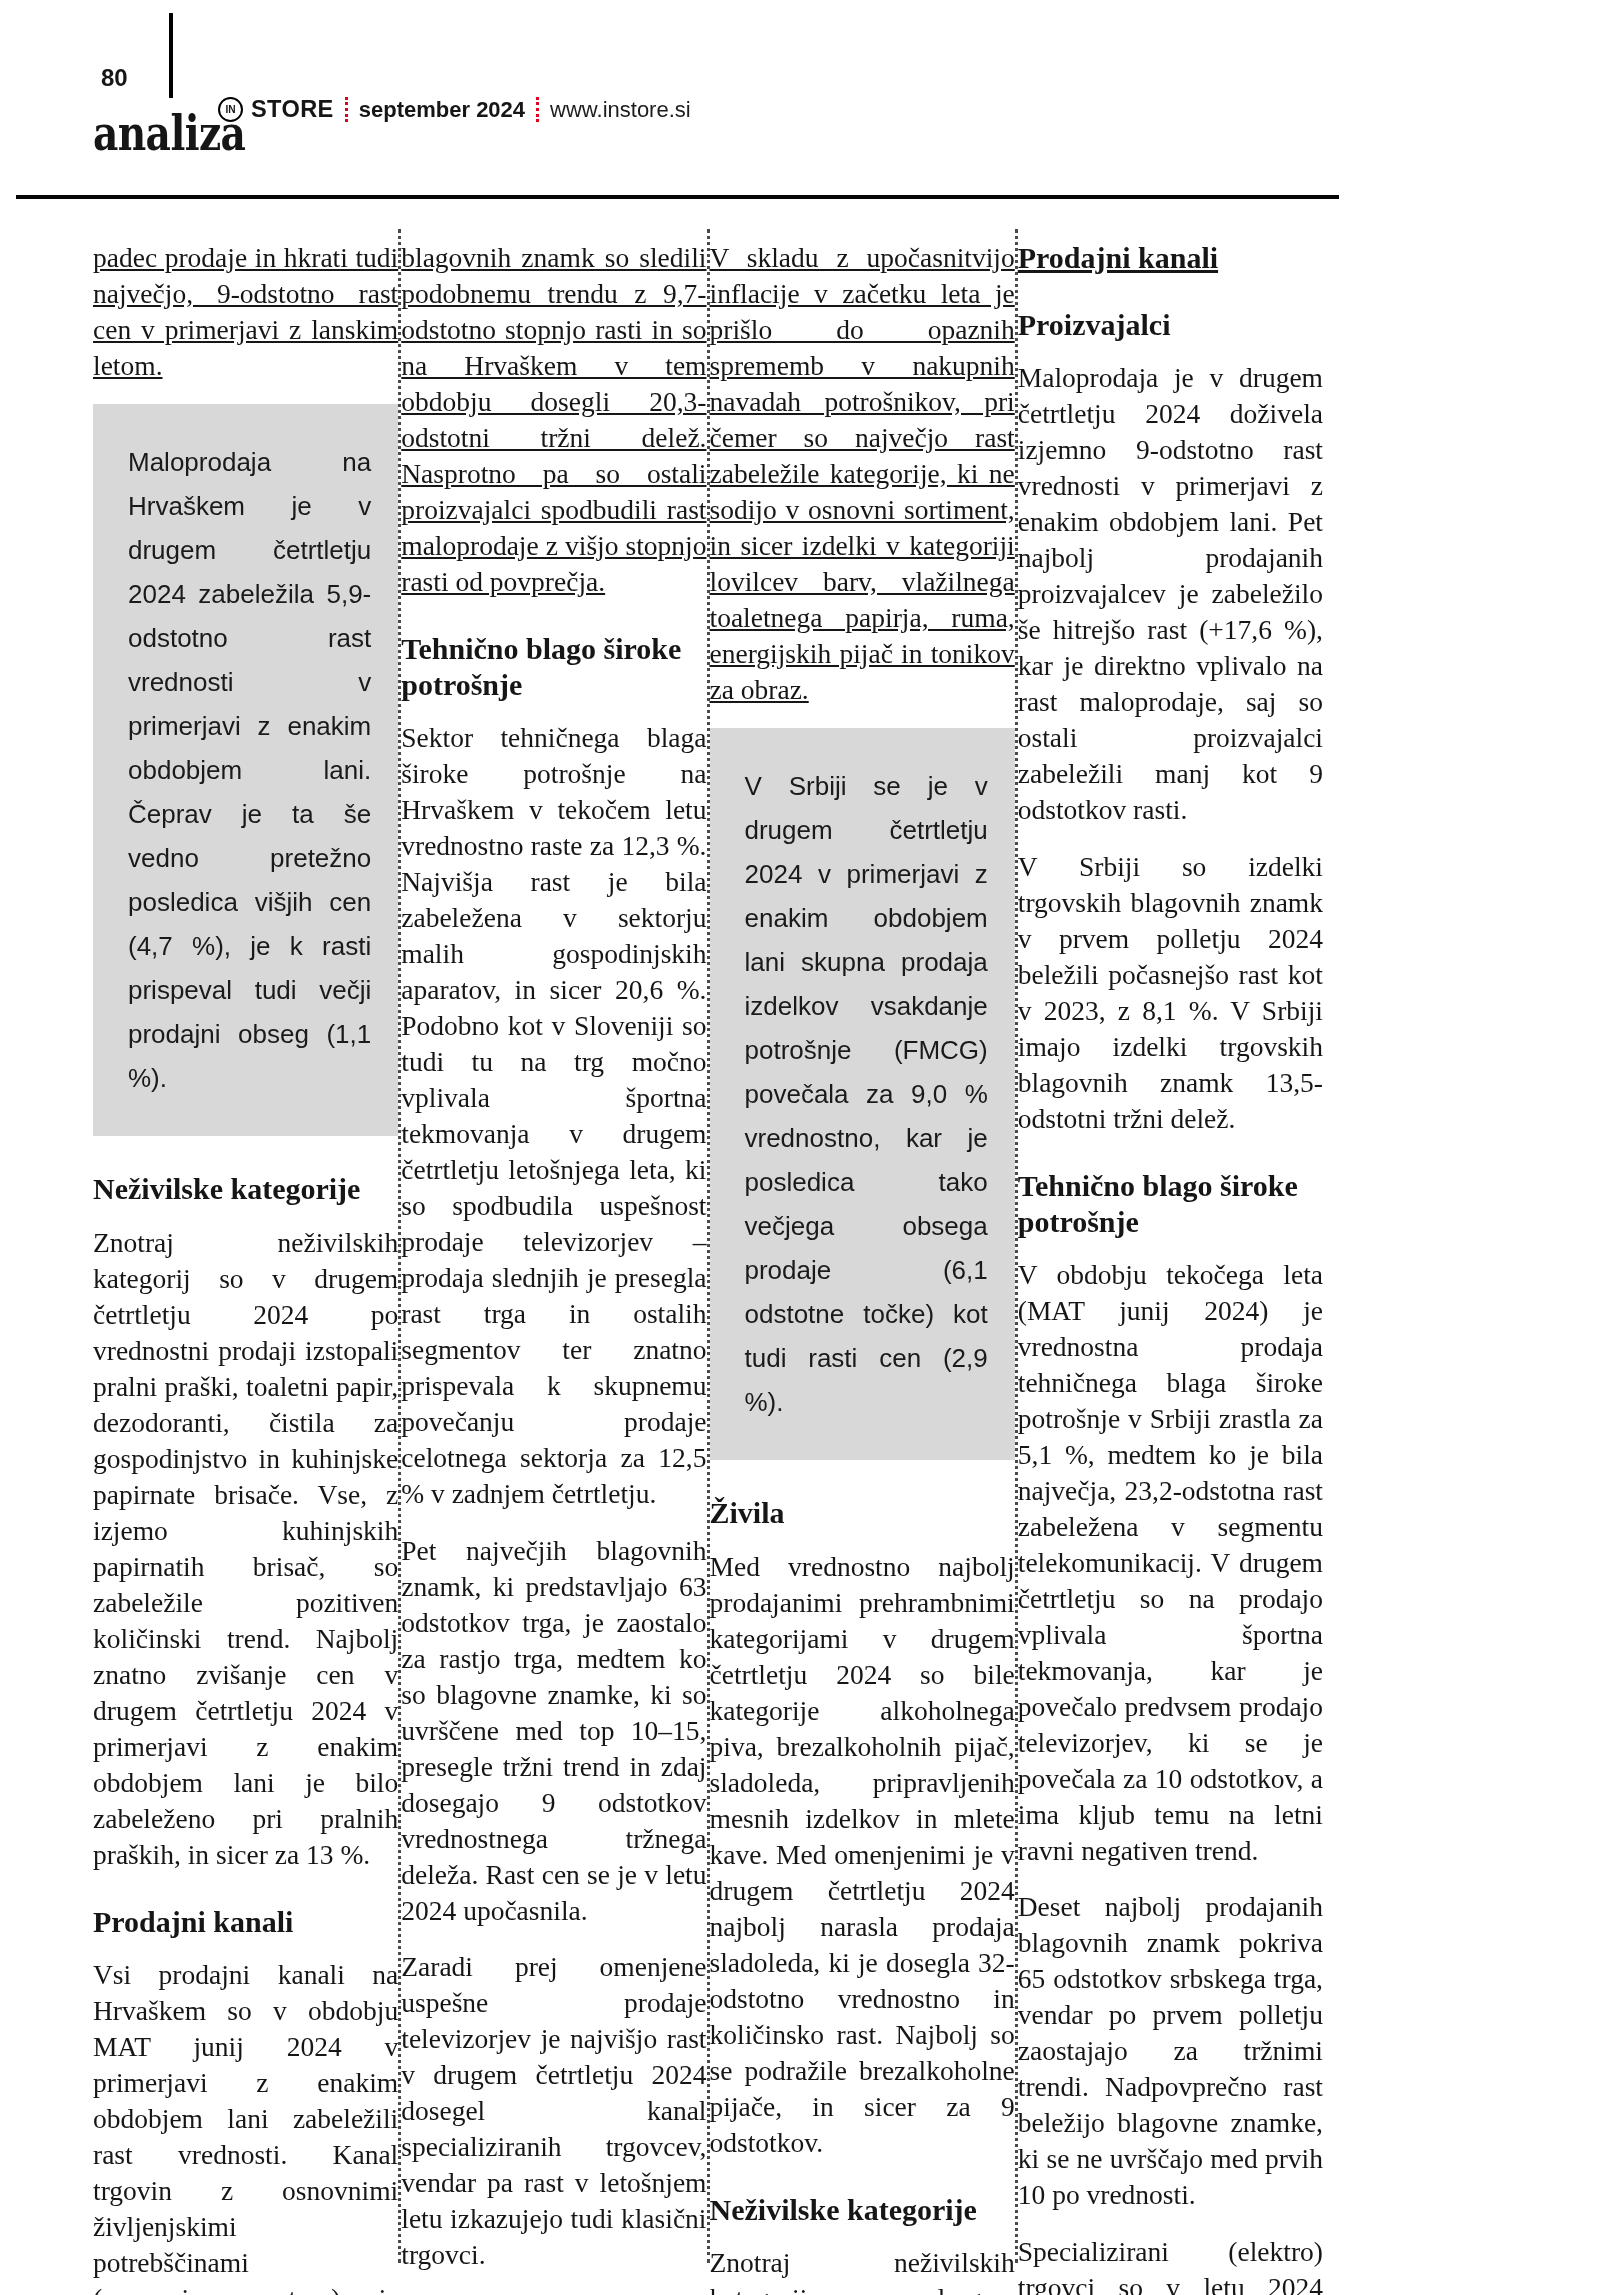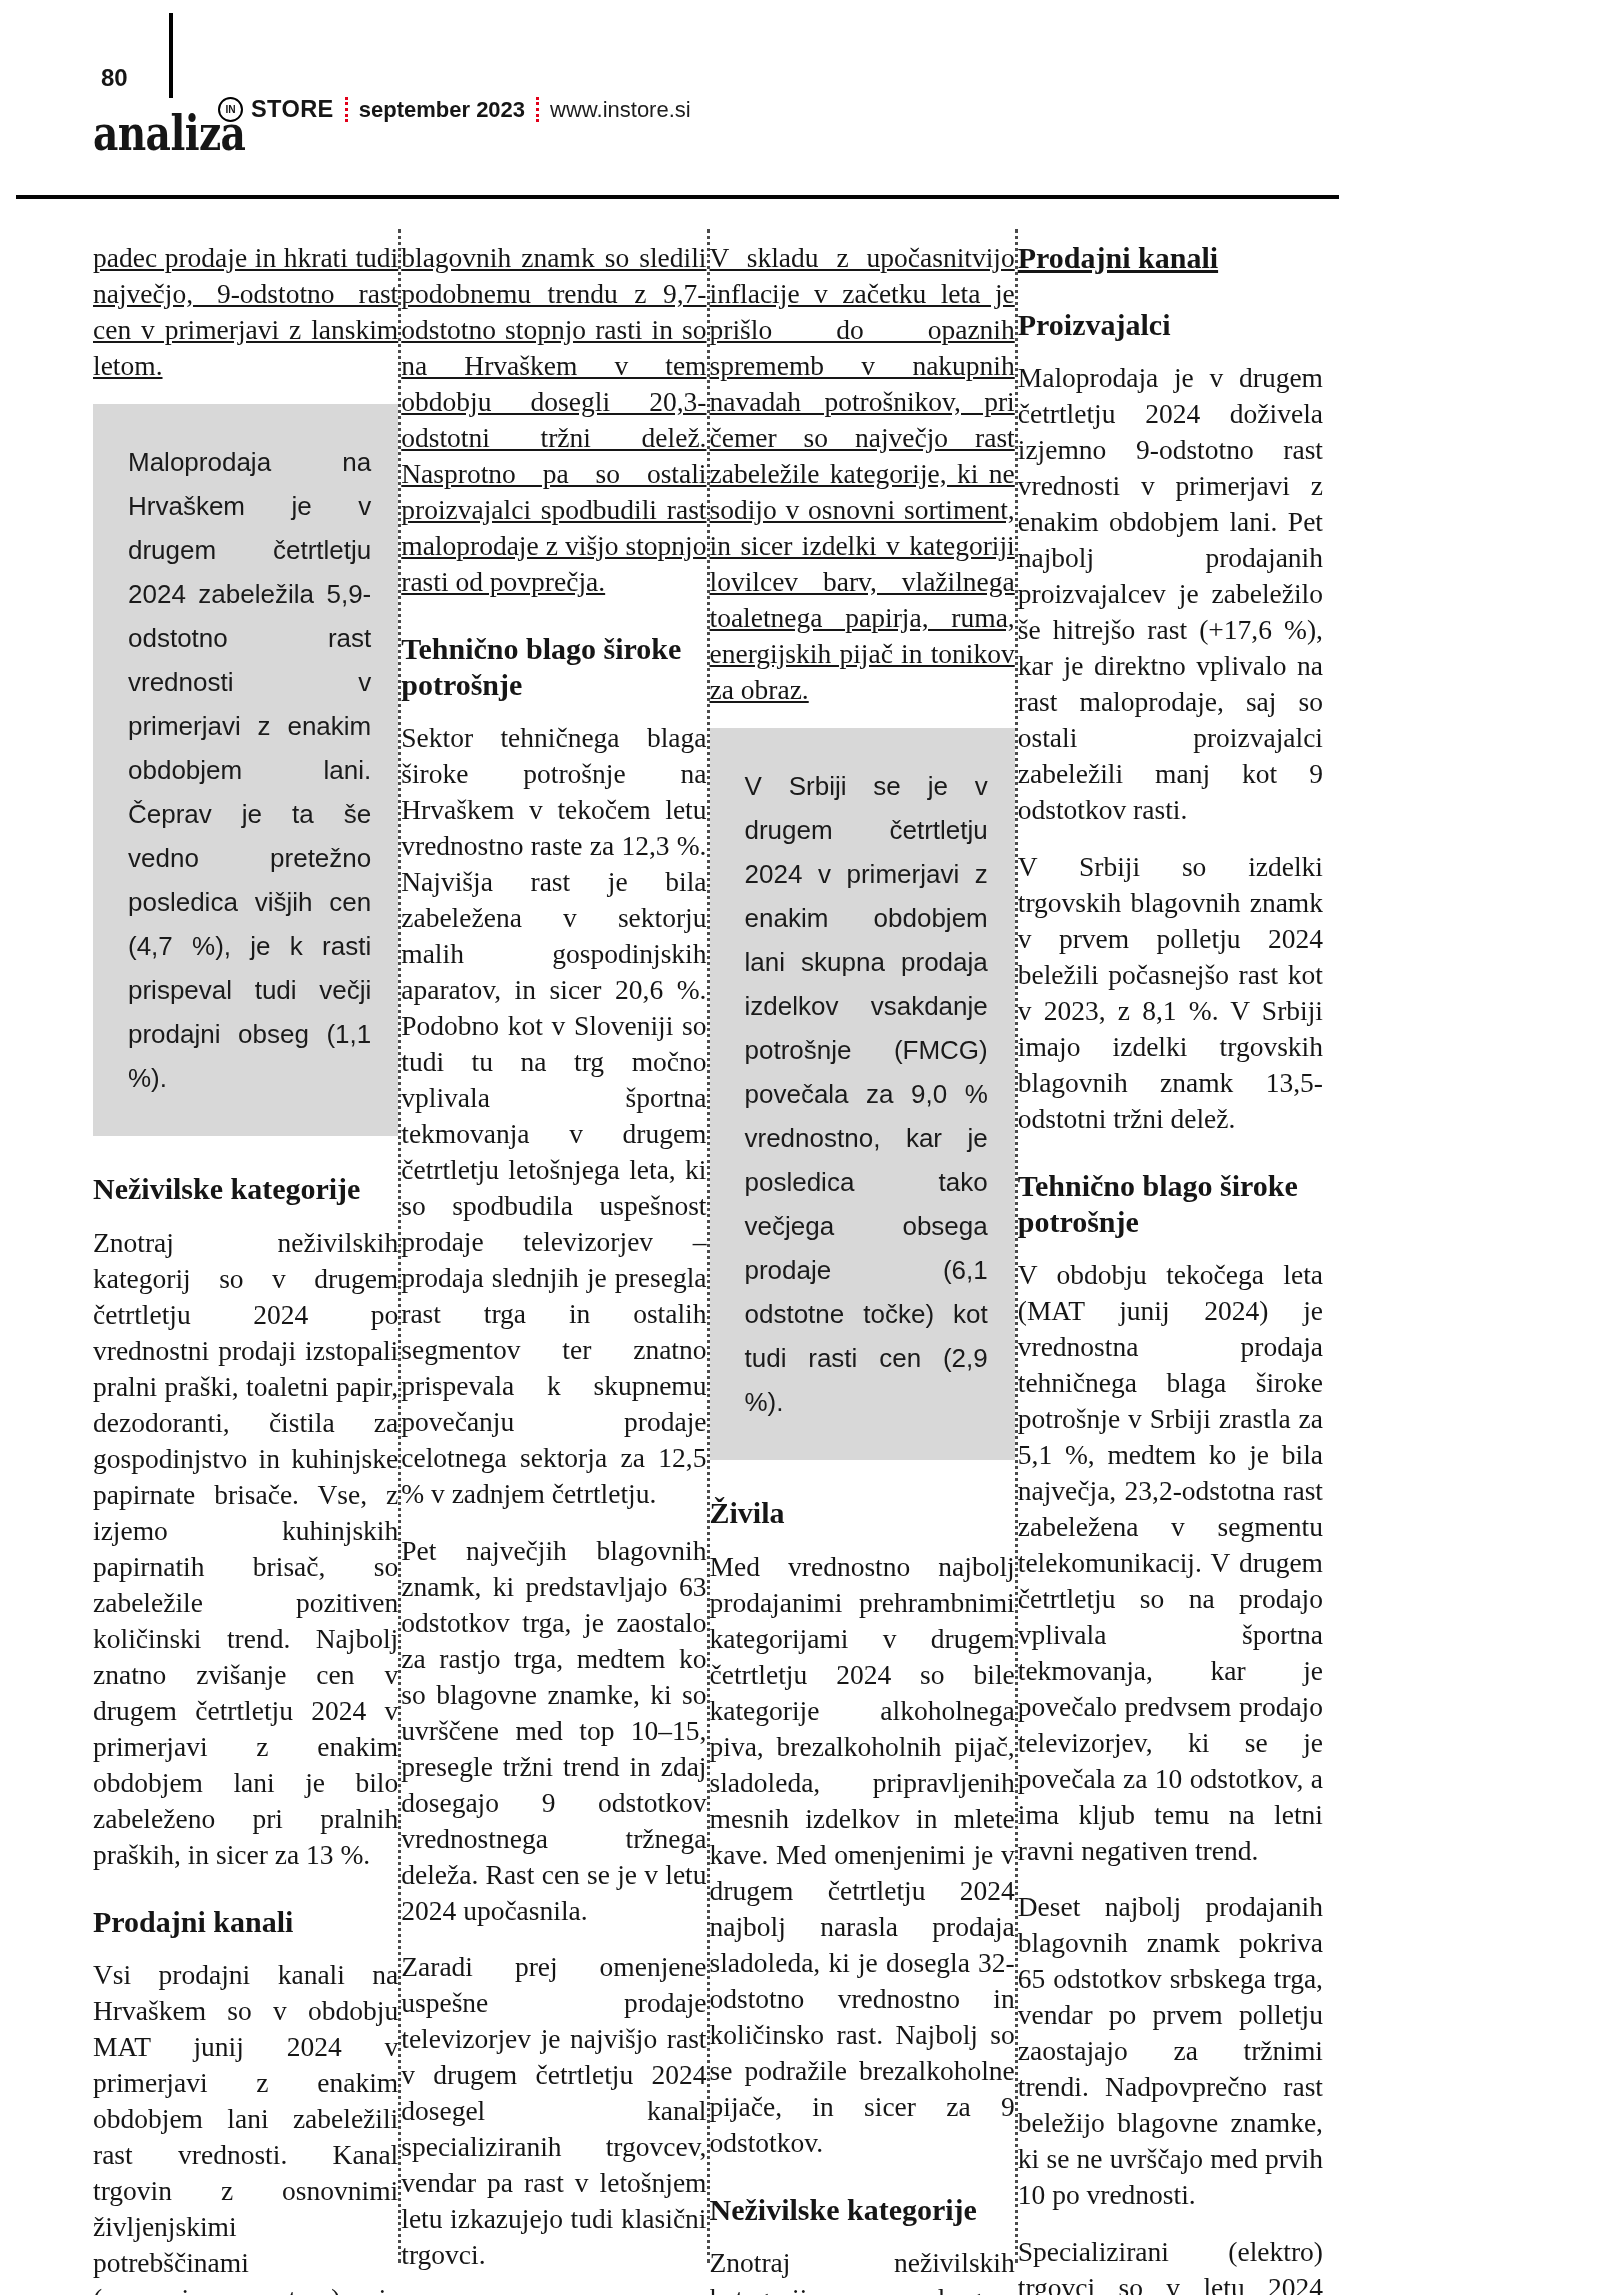--- a/index.html
+++ b/index.html
@@ -88,21 +88,21 @@
 <body>
 
 <div class="page">
 
   <div class="pagenum">80</div>
   <div class="head-bar"></div>
   <div class="brandrow">
     <span class="logo-circle">IN</span>
     <span class="brand">STORE</span>
     <span class="head-dotsep"></span>
-    <span class="issue">september 2023</span>
+    <span class="issue">september 2024</span>
     <span class="head-dotsep"></span>
     <span class="site">www.instore.si</span>
   </div>
 
   <h1 class="masthead">analiza</h1>
   <div class="masthead-rule"></div>
 
   <div class="columns">
 
     <div class="col">

